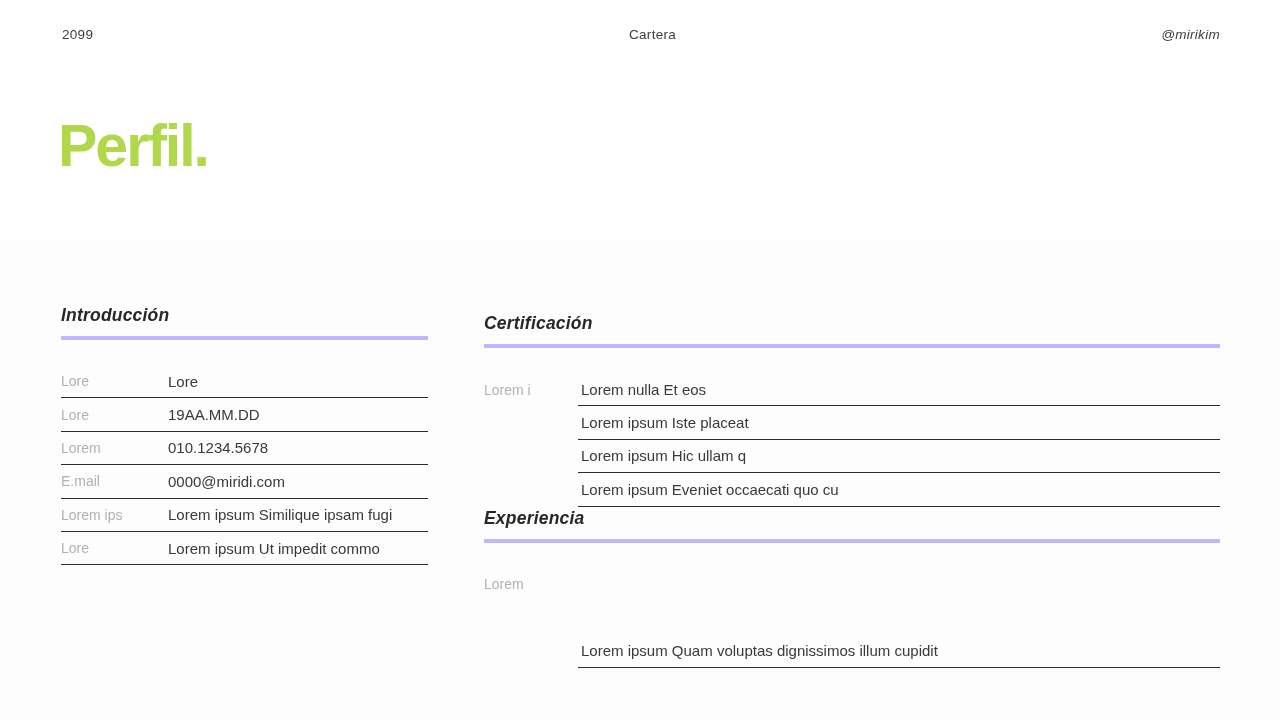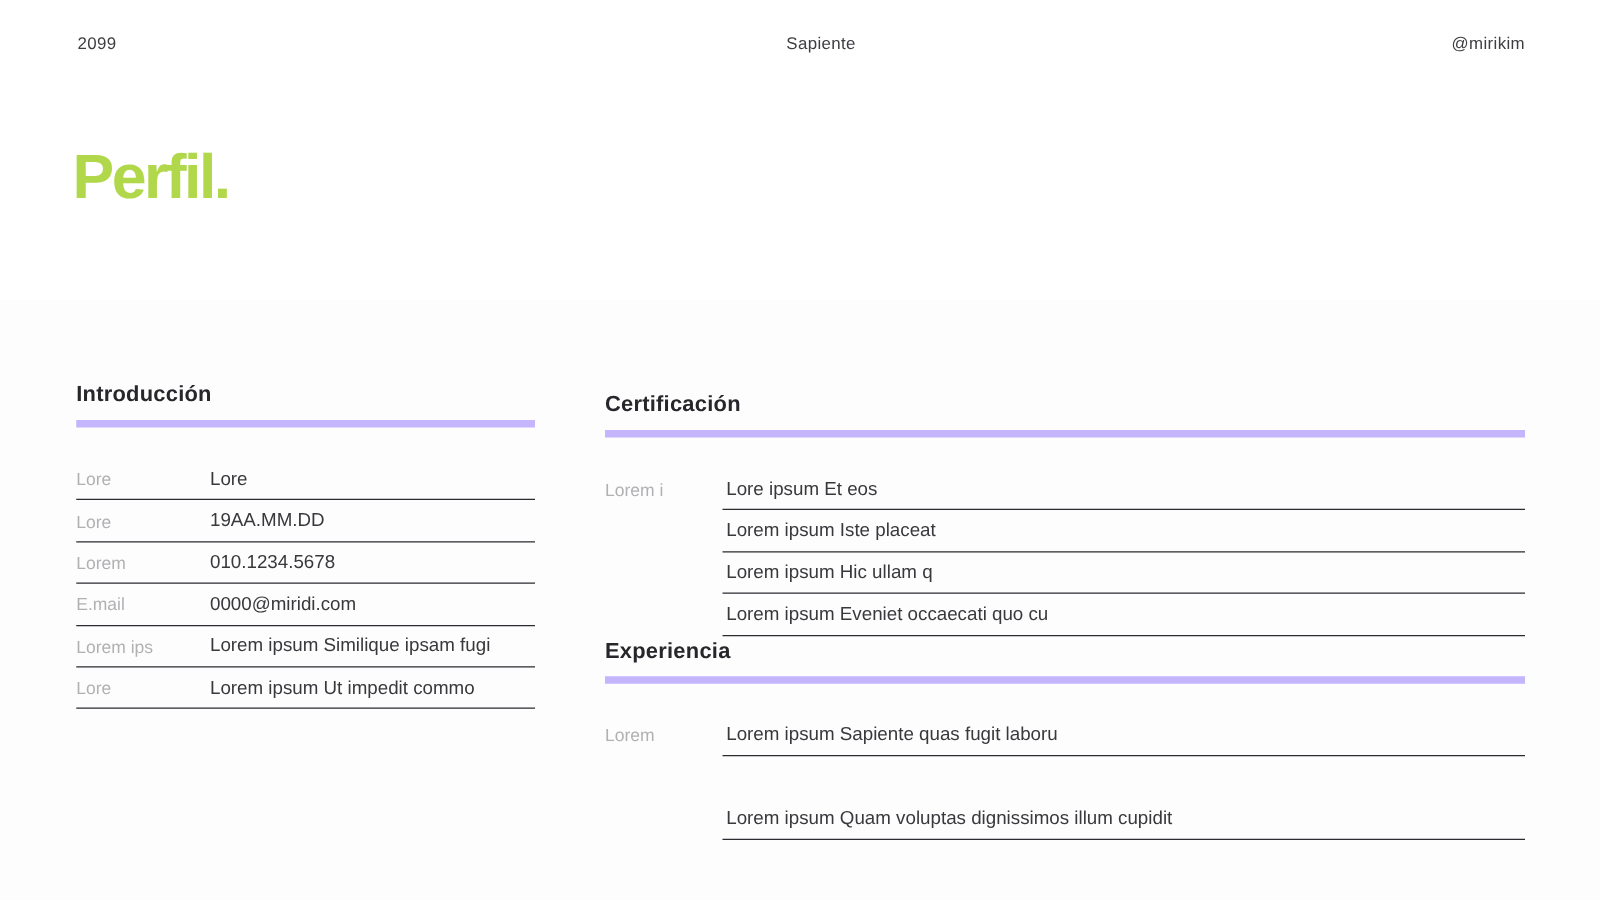--- a/index.html
+++ b/index.html
@@ -13,38 +13,38 @@
   }
   .stage { position:absolute; inset:0; width:1280px; height:720px; }
 
   
   .band { position:absolute; left:0; top:240px; width:1280px; height:480px; background:#fdfdfd; }
 
   
   .topbar-item { position:absolute; top:27px; font-size:13.5px; letter-spacing:0.3px; color:#3d3d42; line-height:15px; }
   .topbar-left   { left:62px; }
   .topbar-center { left:629px; }
-  .topbar-right  { right:60px; }
+  .topbar-right  { right:60px;font-style:italic; }
 
   
   .page-title {
     position:absolute; left:58px; top:114px;
-    font-size:50px; font-weight:800; letter-spacing:-2px;
+    font-size:59px; font-weight:800; letter-spacing:-2px;
     line-height:1.1; color:#b1d74b;
   }
 
   
   .col { position:absolute; }
   .col-left  { left:61px;  top:304px; width:367px; }
   .col-right { left:484px; top:312px; width:736px; }
 
   .section-heading {
     font-size:17.5px; font-weight:700; color:#26262b;
     letter-spacing:0.2px; line-height:23px;
-    padding-bottom:9px; border-bottom:6px solid #c4b5fd;
+    padding-bottom:9px; border-bottom:4px solid #c4b5fd;font-style:italic;
   }
 
   
   .intro-rows { margin-top:25px; }
   .intro-row {
     display:flex; align-items:center; height:33.4px;
     border-bottom:1px solid #2b2b30;
   }
   .intro-label { width:107px; flex:0 0 107px; font-size:14px; color:#b1b1b4; }
   .intro-value { font-size:15px; color:#39393d; }
@@ -64,21 +64,21 @@
   }
   .exp-heading { }
 </style>
 </head>
 <body>
 
 <div class="stage">
   <div class="band" style="background: rgb(253, 253, 253);"></div>
 
   <div class="topbar-item topbar-left">2099</div>
-  <div class="topbar-item topbar-center">Sapiente</div>
+  <div class="topbar-item topbar-center">Cartera</div>
   <div class="topbar-item topbar-right">@mirikim</div>
 
   <h1 class="page-title" style="color: rgb(177, 215, 75);">Perfil.</h1>
 
   <div class="col col-left">
     <div class="section-heading">Introducción</div>
     <div class="intro-rows">
       <div class="intro-row">
         <span class="intro-label">Lore</span>
         <span class="intro-value">Lore</span>
@@ -105,41 +105,40 @@
       </div>
     </div>
   </div>
 
   <div class="col col-right">
 
     <div class="section-heading">Certificación</div>
     <div class="list-block">
       <div class="list-row">
         <span class="list-label">Lorem i</span>
-        <span class="list-value">Lore ipsum Et eos</span>
+        <span class="list-value">Lorem nulla Et eos</span>
       </div>
       <div class="list-row">
         <span class="list-label"></span>
         <span class="list-value">Lorem ipsum Iste placeat</span>
       </div>
       <div class="list-row">
         <span class="list-label"></span>
         <span class="list-value">Lorem ipsum Hic ullam q</span>
       </div>
       <div class="list-row">
         <span class="list-label"></span>
         <span class="list-value">Lorem ipsum Eveniet occaecati quo cu</span>
       </div>
     </div>
 
     <div class="section-heading exp-heading">Experiencia</div>
     <div class="list-block">
       <div class="list-row">
         <span class="list-label">Lorem</span>
-        <span class="list-value">Lorem ipsum Sapiente quas fugit laboru</span>
       </div>
       <div class="list-row">
         <span class="list-label"></span>
       </div>
       <div class="list-row">
         <span class="list-label"></span>
         <span class="list-value">Lorem ipsum Quam voluptas dignissimos illum cupidit</span>
       </div>
     </div>
 

